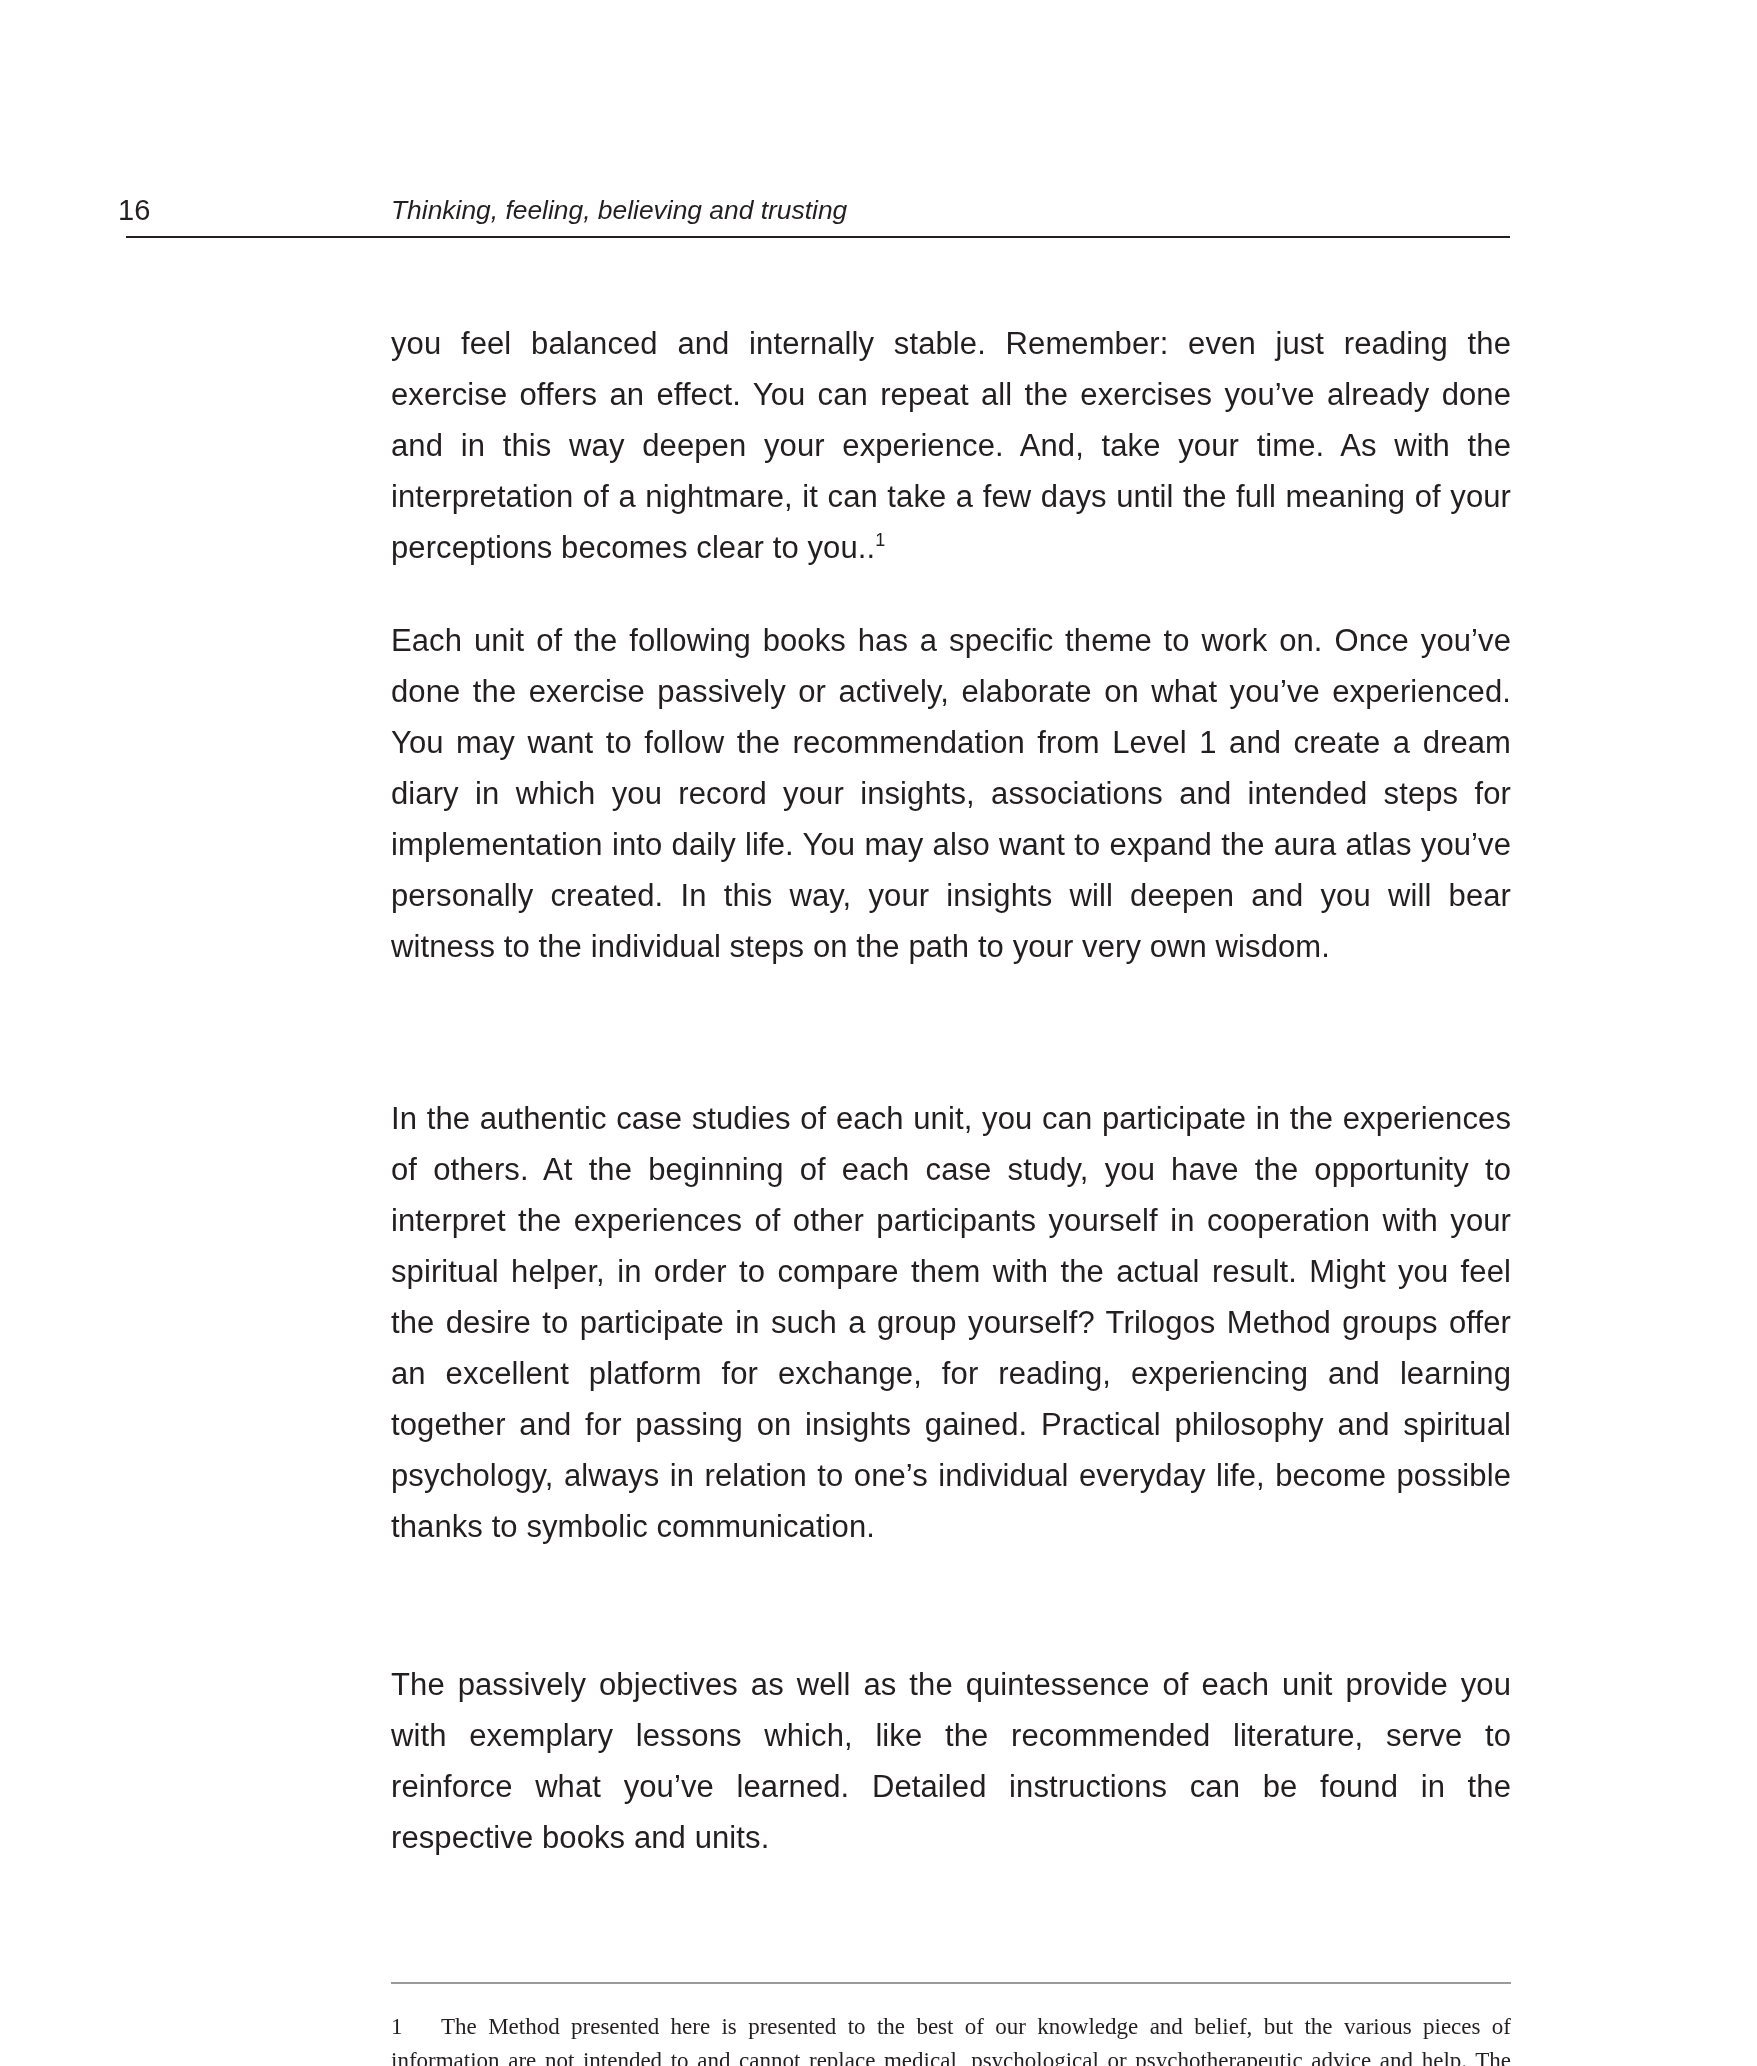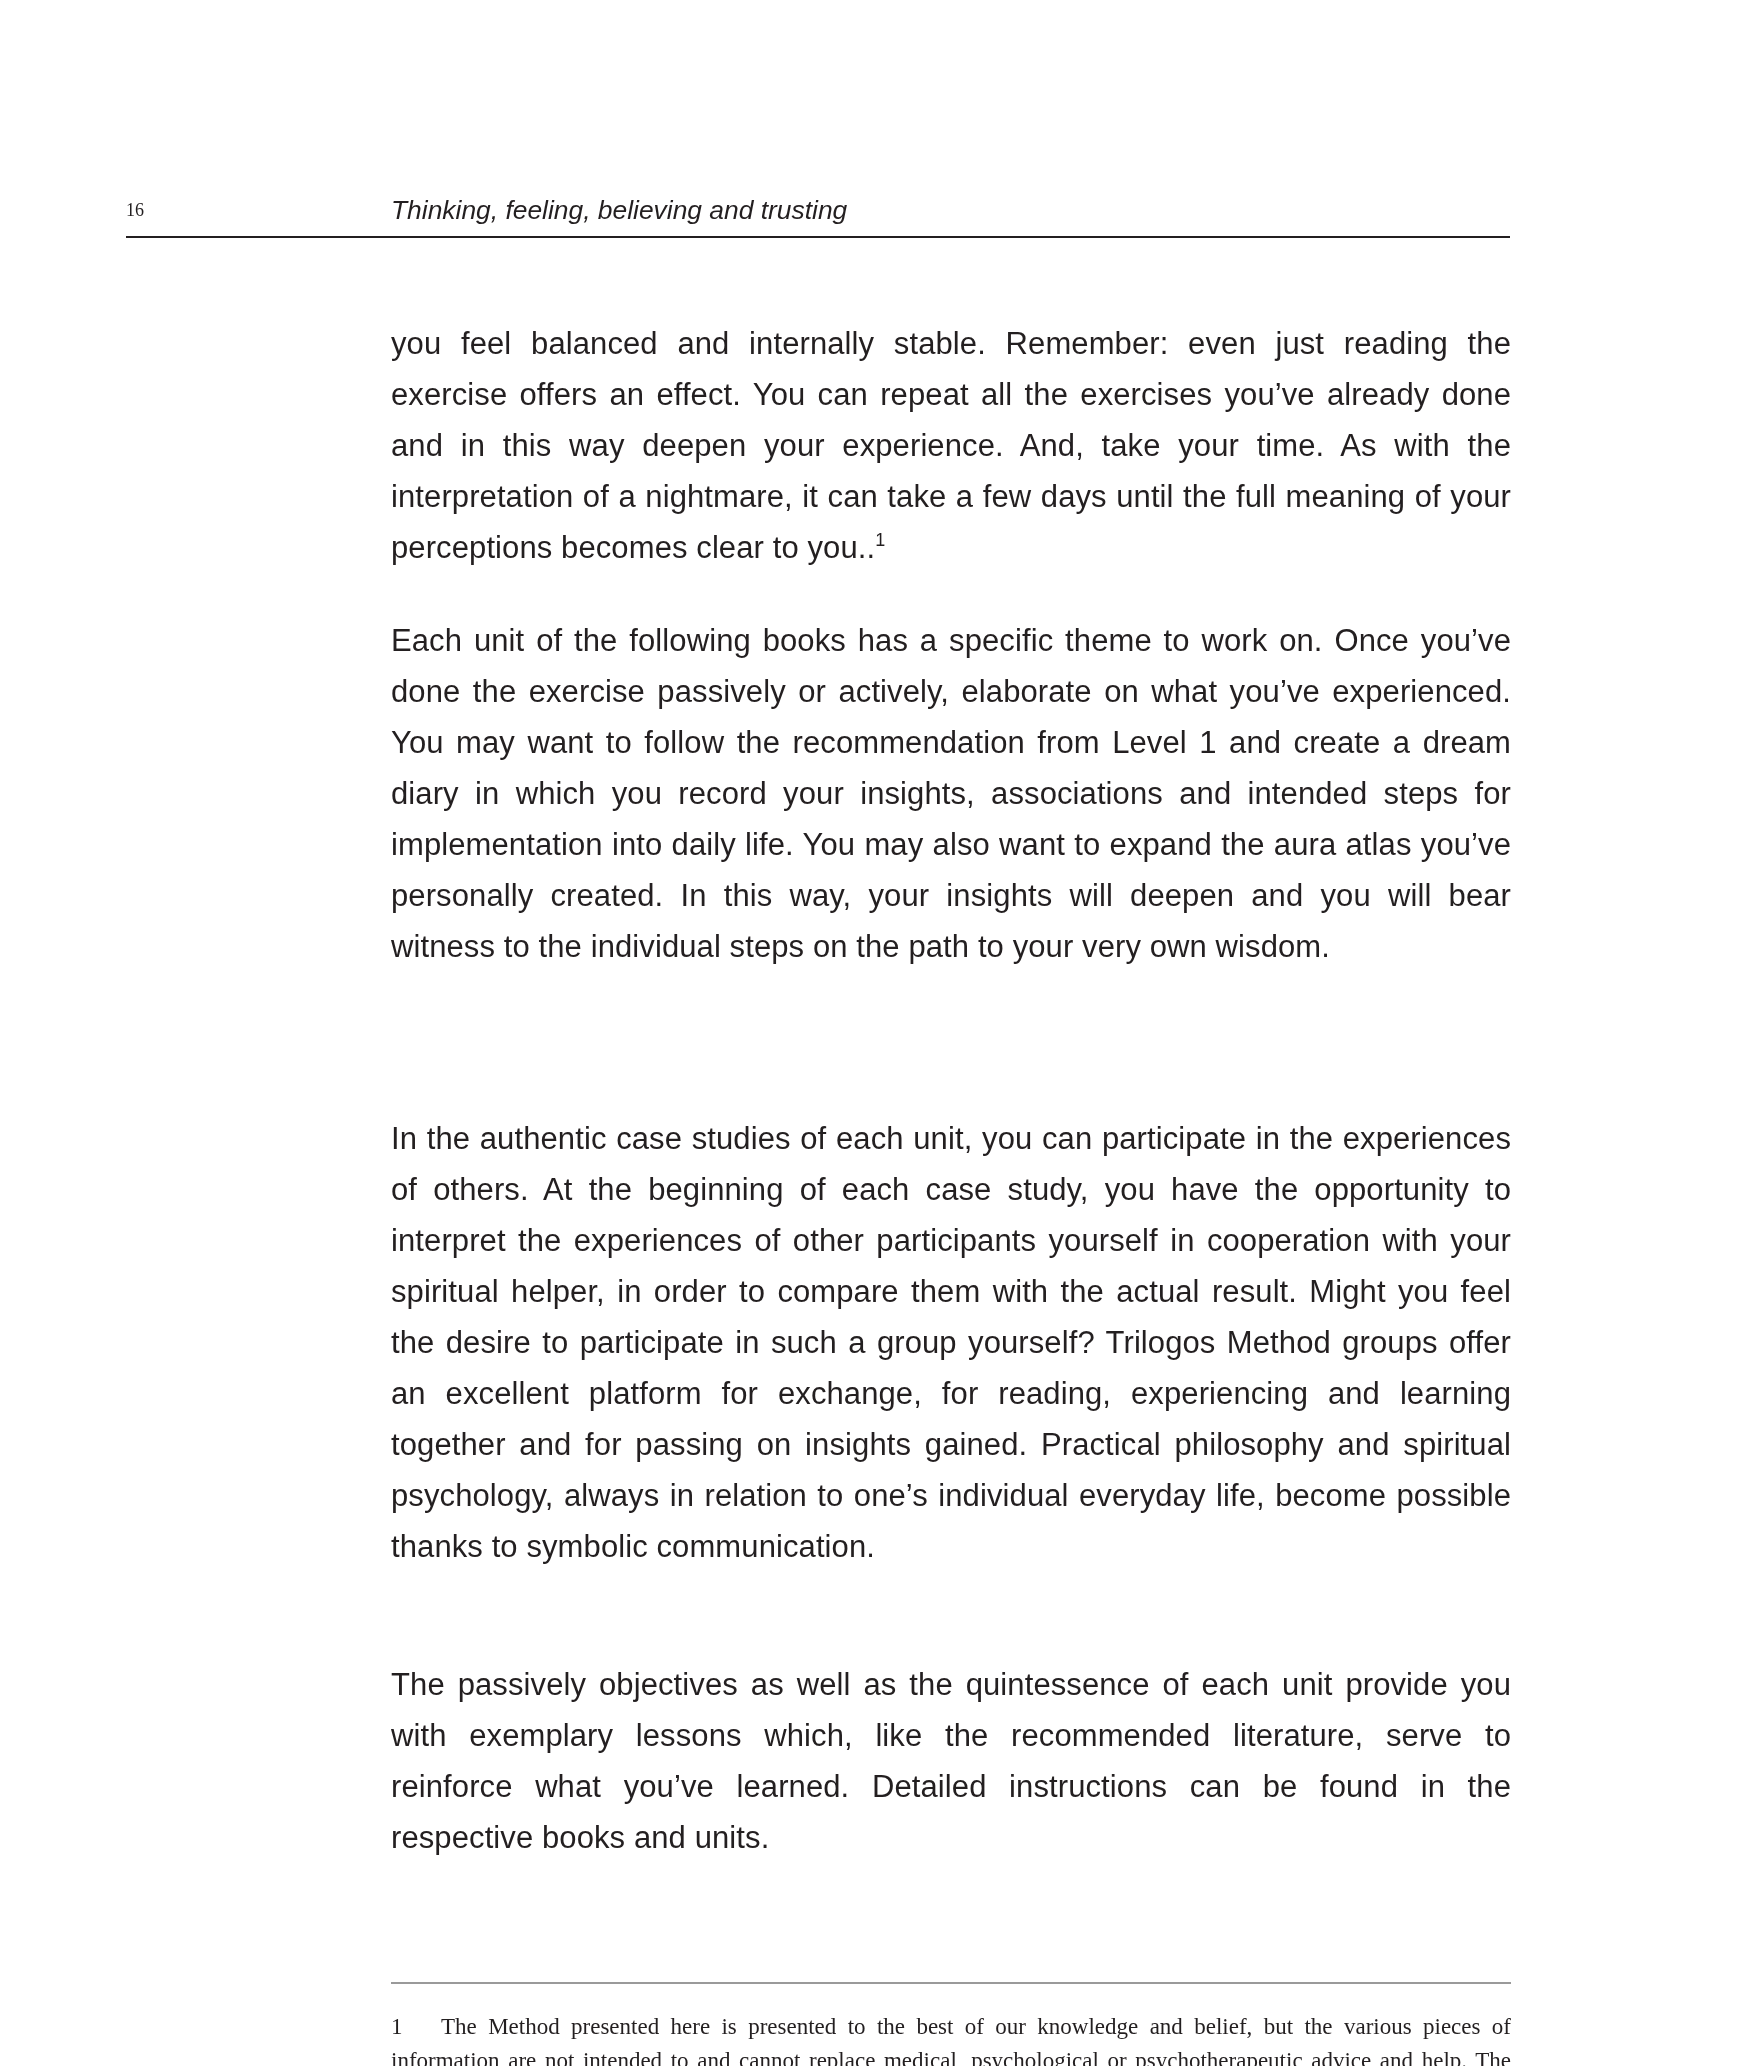--- a/index.html
+++ b/index.html
@@ -1,24 +1,24 @@
 <!DOCTYPE html>
 <html style="font-size:6.6px"><head>
 <meta charset="utf-8">
 <style>
   html, body { margin: 0; padding: 0; background: #ffffff; }
   body { width: 1757px; height: 2441px; position: relative; overflow: hidden; color: #231f20; }
-  .page-number { position: absolute; left: 126px; top: 194px; font-family: Liberation Serif, serif; font-size: 18px; line-height: 33px; }
+  .page-number { position: absolute; left: 118px; top: 194px; font-family: Liberation Sans, sans-serif; font-size: 29px; line-height: 33px; }
   .running-head { position: absolute; left: 391px; top: 194px; font-family: "Liberation Sans", sans-serif; font-style: italic; font-size: 26.4px; line-height: 33px; }
   .header-rule { position: absolute; left: 126px; top: 236px; width: 1384px; height: 1.7px; background: #231f20; }
   .body-col { position: absolute; left: 391px; width: 1120px; font-family: "Liberation Sans", sans-serif; font-size: 31px; line-height: 51px; text-align: justify; letter-spacing: 0.1px; }
   .body-col p { margin: 0; }
   .p1 { top: 318px; }
   .p2 { top: 615px; }
-  .p3 { top: 1093px; margin-top: 20px; }
+  .p3 { top: 1093px; }
   .p4 { top: 1659px; }
   .sup { font-size: 18px; vertical-align: 12.4px; line-height: 0; }
   .fn-rule { position: absolute; left: 391px; top: 1982px; width: 1120px; height: 1.7px; background: #9a9a9a; }
   .footnote { position: absolute; left: 391px; top: 2010px; width: 1120px; font-family: "Liberation Serif", serif; font-size: 23px; line-height: 34px; text-align: justify; }
   .footnote p { margin: 0; }
   .fn-num { display: inline-block; width: 50px; }
 </style>
 </head>
 <body>
 

